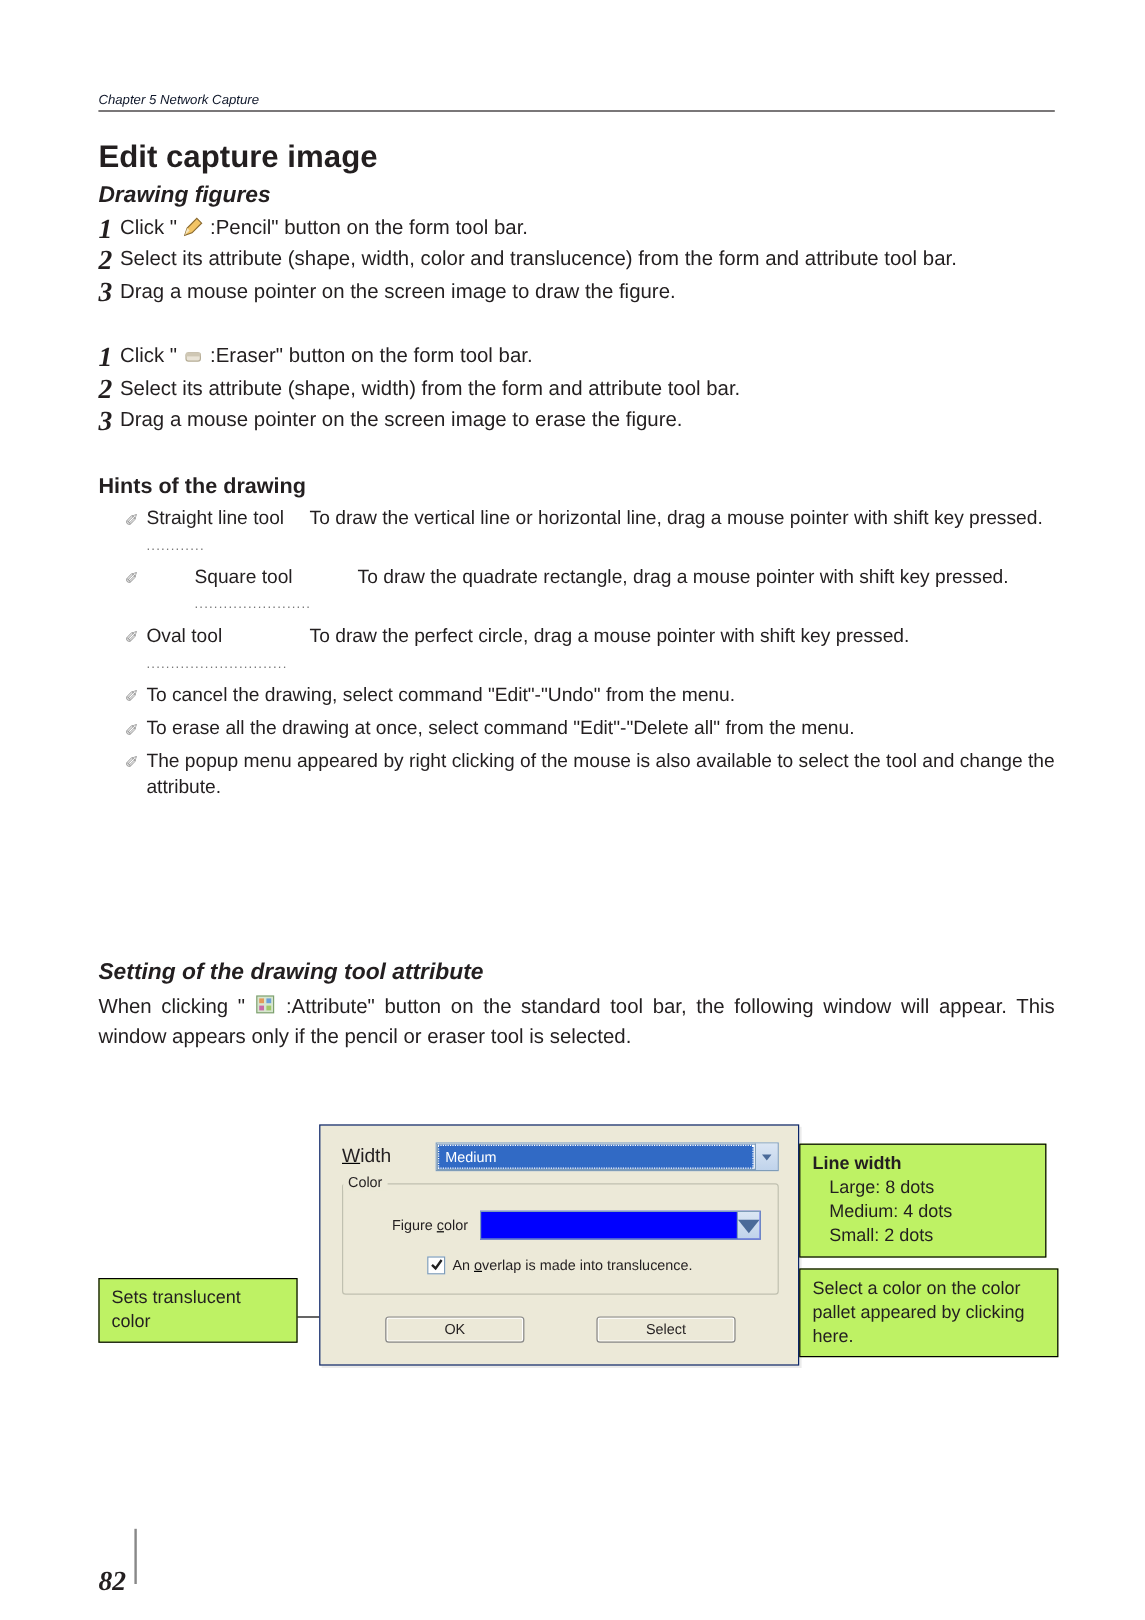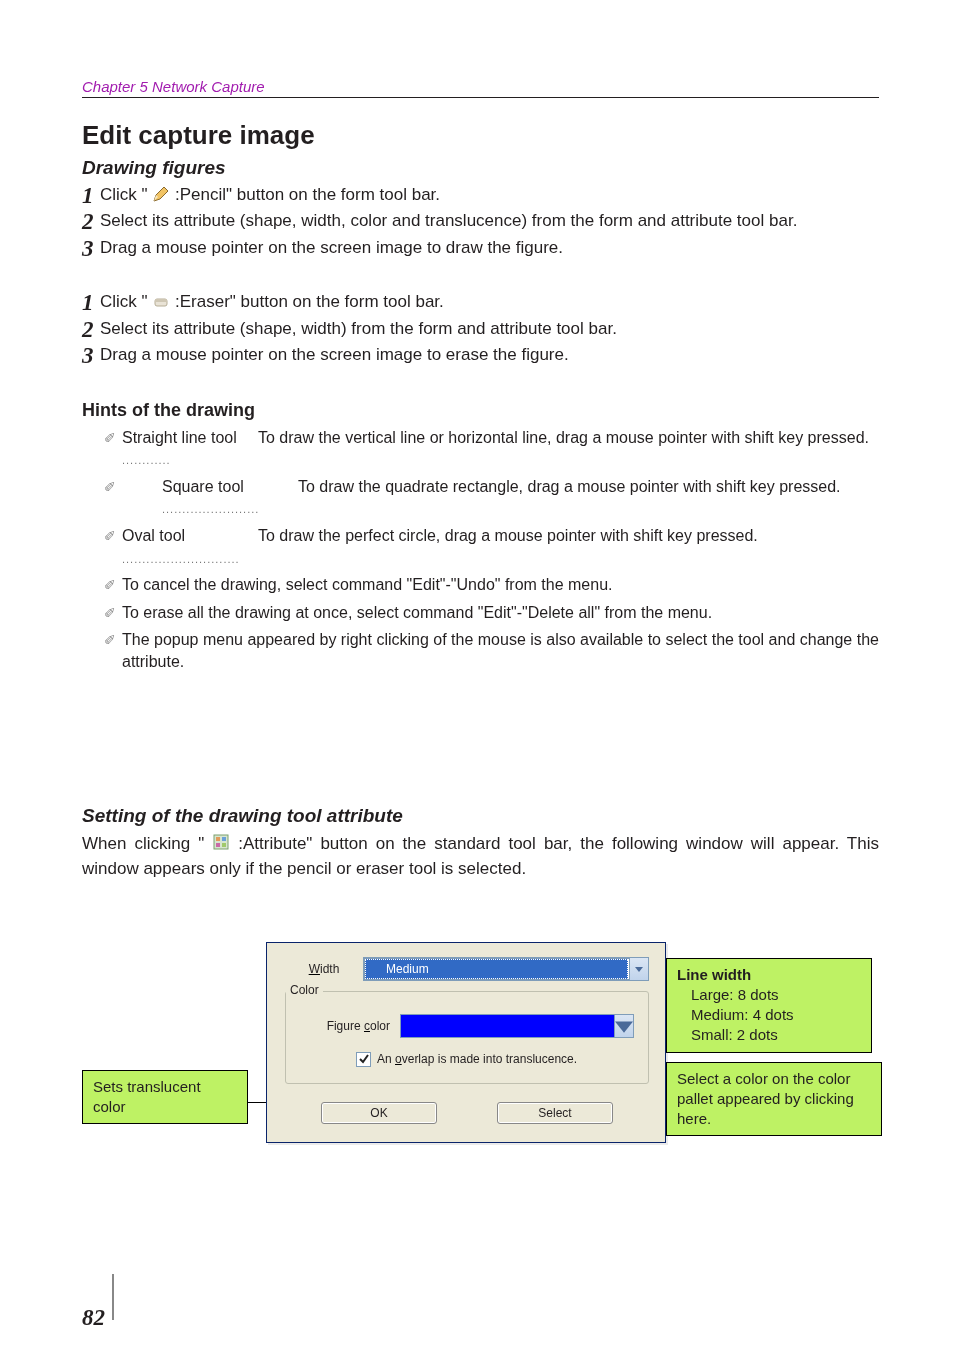--- a/index.html
+++ b/index.html
@@ -8,22 +8,22 @@
     font-family: "Myriad Pro", "Segoe UI", Arial, sans-serif;
     color: #231f20;
     background: #fff;
     width: 954px;
   }
   .page {
     padding: 78px 75px 40px 82px;
   }
   .chapter-head {
     font-style: italic;
-    font-size: 15px;
-    color: #a21caf;
+    font-size: 11px;
+    color: #0f172a;
     border-bottom: 1px solid #231f20;
     padding-bottom: 2px;
     margin-bottom: 22px;
   }
   .h1 {
     font-size: 26px;
     font-weight: 700;
     margin-bottom: 6px;
   }
   .h2 {
@@ -143,38 +143,37 @@
   .dialog-body {
     padding: 14px 16px 18px 18px;
   }
   .row {
     display: flex;
     align-items: center;
     margin-bottom: 10px;
   }
   .lab {
     width: 78px;
-    font-size: 12px;
-    text-align: center;
+    font-size: 16px;
   }
   .underline-w { text-decoration: underline; text-decoration-color:#000; }
   .combo {
     flex: 1;
     height: 22px;
     background: #fff;
     border: 1px solid #7f9db9;
     display: flex;
     align-items: stretch;
     box-shadow: inset 0 0 0 1px #7f9db9;
   }
   .combo-sel {
     flex: 1;
     background: #316ac5;
     color: #fff;
-    padding: 2px 20px;
+    padding: 2px 5px;
     font-size: 12px;
     border: 1px dotted #fff;
     margin: 1px;
   }
   .combo-arrow {
     width: 18px;
     background: linear-gradient(#dbe6f4,#c0d3eb);
     border-left: 1px solid #7f9db9;
     display:flex;align-items:center;justify-content:center;
   }

